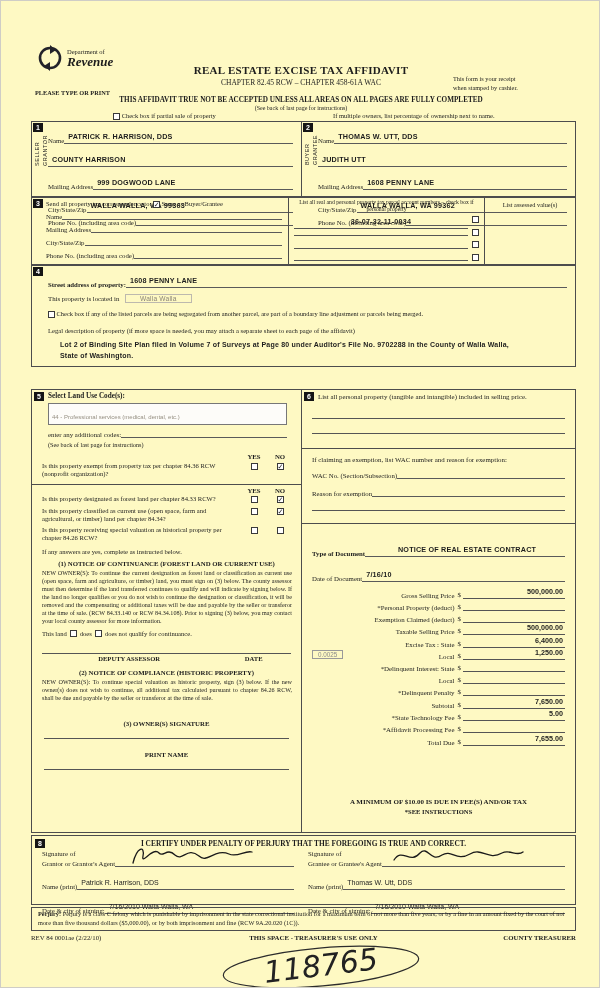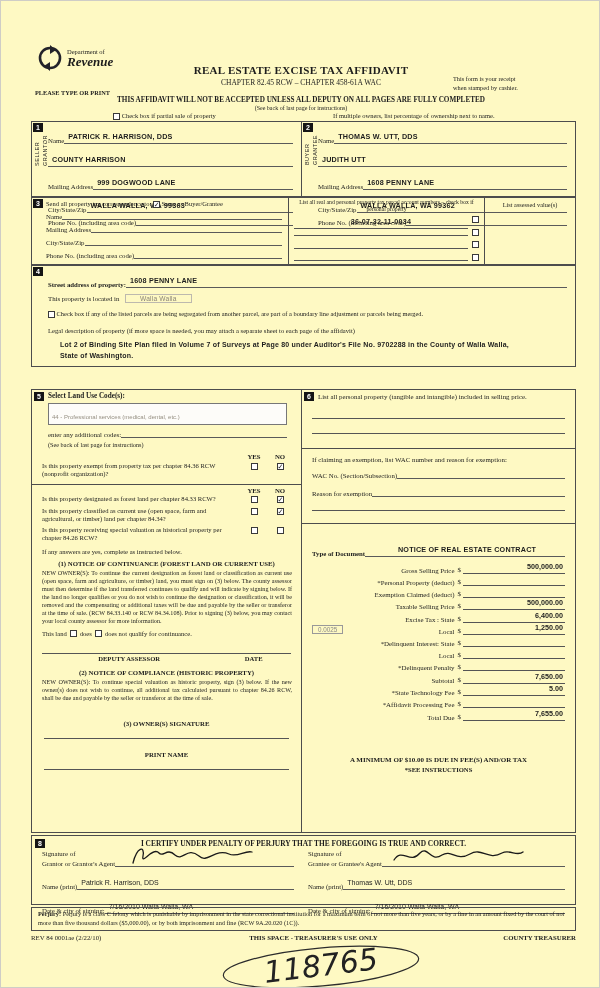--- a/index.html
+++ b/index.html
@@ -61,21 +61,21 @@
   <div class="abs ctr" style="left:145px;top:63px;width:310px;">
     <div class="bold" style="font-size:11px;letter-spacing:0.3px;">REAL ESTATE EXCISE TAX AFFIDAVIT</div>
     <div style="font-size:7.5px;margin-top:2px;">CHAPTER 82.45 RCW – CHAPTER 458-61A WAC</div>
   </div>
 
   <div class="abs" style="left:452px;top:74px;width:120px;font-size:6.3px;line-height:1.35;">
     <div>This form is your receipt</div>
     <div>when stamped by cashier.</div>
   </div>
 
-  <div class="abs ctr bold" style="left:45px;top:95px;width:510px;font-size:7.2px;">THIS AFFIDAVIT WILL NOT BE ACCEPTED UNLESS ALL DEPUTY ON ALL PAGES ARE FULLY COMPLETED</div>
+  <div class="abs ctr bold" style="left:45px;top:95px;width:510px;font-size:7.2px;">THIS AFFIDAVIT TRUE NOT BE ACCEPTED UNLESS ALL AREAS ON ALL PAGES ARE FULLY COMPLETED</div>
   <div class="abs ctr" style="left:45px;top:104px;width:510px;font-size:6px;">(See back of last page for instructions)</div>
 
   <div class="abs" style="left:112px;top:111px;font-size:6.5px;">
     <span class="cb"></span>
     <span>Check box if partial sale of property</span>
   </div>
   <div class="abs" style="left:332px;top:111px;font-size:6.5px;">If multiple owners, list percentage of ownership next to name.</div>
 
   <div class="sec" style="left:30px;top:120px;width:545px;height:76px;display:flex;">
     <div style="width:270px;border-right:1px solid #4d4d4d;position:relative;">
@@ -292,20 +292,24 @@
         <span class="fill"></span>
       </div>
       <div class="bline" style="margin-top:13px;"></div>
 
       <div class="divider" style="margin-top:12px;"></div>
 
       <div class="frow" style="margin:14px 10px 0 10px;">
         <span class="lbl bold">Type of Document</span>
         <span class="fill ctr"><span class="typed">NOTICE OF REAL ESTATE CONTRACT</span></span>
       </div>
+      <div class="frow" style="margin:6px 10px 0 10px;">
+        <span class="lbl">Date of Document</span>
+        <span class="fill"><span class="typed">7/16/10</span></span>
+      </div>
 
       <div style="margin-top:5px;">
         <div class="mrow">
           <span class="mlabel">Gross Selling Price</span>
             <span class="mdollar">$</span>
           <span class="mfill"><span class="mval">500,000.00</span></span>
         </div>
         <div class="mrow">
           <span class="mlabel">*Personal Property (deduct)</span>
             <span class="mdollar">$</span>
@@ -362,21 +366,21 @@
             <span class="mdollar">$</span>
           <span class="mfill"><span class="mval"></span></span>
         </div>
         <div class="mrow" style="height:13.5px;">
           <span class="mlabel">Total Due</span>
             <span class="mdollar">$</span>
           <span class="mfill"><span class="mval">7,655.00</span></span>
         </div>
       </div>
 
-      <div class="ctr bold" style="margin-top:35px;font-size:7px;">A MINIMUM OF $10.00 IS DUE IN FEE(S) AND/OR TAX</div>
+      <div class="ctr bold" style="margin-top:52px;font-size:7px;">A MINIMUM OF $10.00 IS DUE IN FEE(S) AND/OR TAX</div>
       <div class="ctr bold" style="margin-top:2px;font-size:6.6px;">*SEE INSTRUCTIONS</div>
     </div>
   </div>
 
   <div class="sec" style="left:30px;top:834px;width:545px;height:70px;">
     <div class="num" style="left:3px;top:3px;">8</div>
     <div class="ctr bold" style="margin-top:3px;font-size:7.4px;">I CERTIFY UNDER PENALTY OF PERJURY THAT THE FOREGOING IS TRUE AND CORRECT.</div>
     <div style="display:flex;margin-top:2px;">
 
       <div style="width:270px;padding:0 8px 0 10px;">

